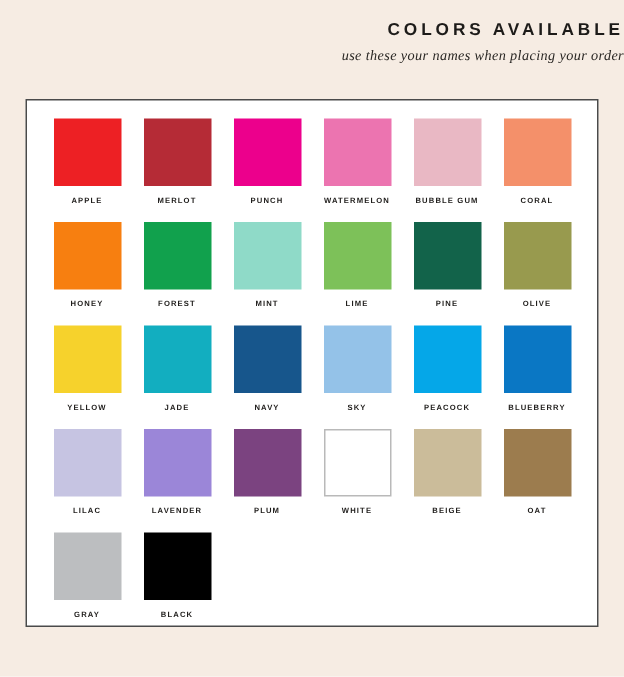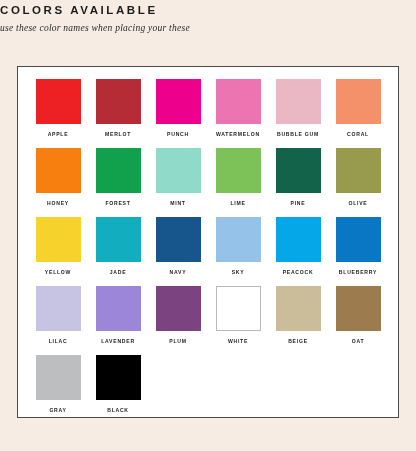--- a/index.html
+++ b/index.html
@@ -15,22 +15,22 @@
   }
   .page {
     width: 416px;
     height: 451px;
     box-sizing: border-box;
     padding: 0;
     position: relative;
     background: #f6ece3;
   }
   .header {
-    text-align: left;
-    padding-top: 4px;
+    text-align: right;
+    padding-top: 14px;
   }
   .title {
     font-family: "Liberation Sans", sans-serif;
     font-size: 11.5px;
     font-weight: 700;
     letter-spacing: 2.6px;
     color: #1d1b19;
     margin: 0;
     text-transform: uppercase;
   }
@@ -90,21 +90,21 @@
     white-space: nowrap;
   }
 </style>
 </head>
 <body>
 
 <div class="page">
 
   <div class="header">
     <h1 class="title">COLORS AVAILABLE</h1>
-    <p class="subtitle">use these color names when placing your these</p>
+    <p class="subtitle">use these your names when placing your order</p>
   </div>
 
   <div class="card">
     <div class="grid">
         <div class="row">
           <div class="cell">
             <div class="swatch" style="background: rgb(237, 32, 36);"></div>
             <div class="label">APPLE</div>
           </div>
           <div class="cell">

